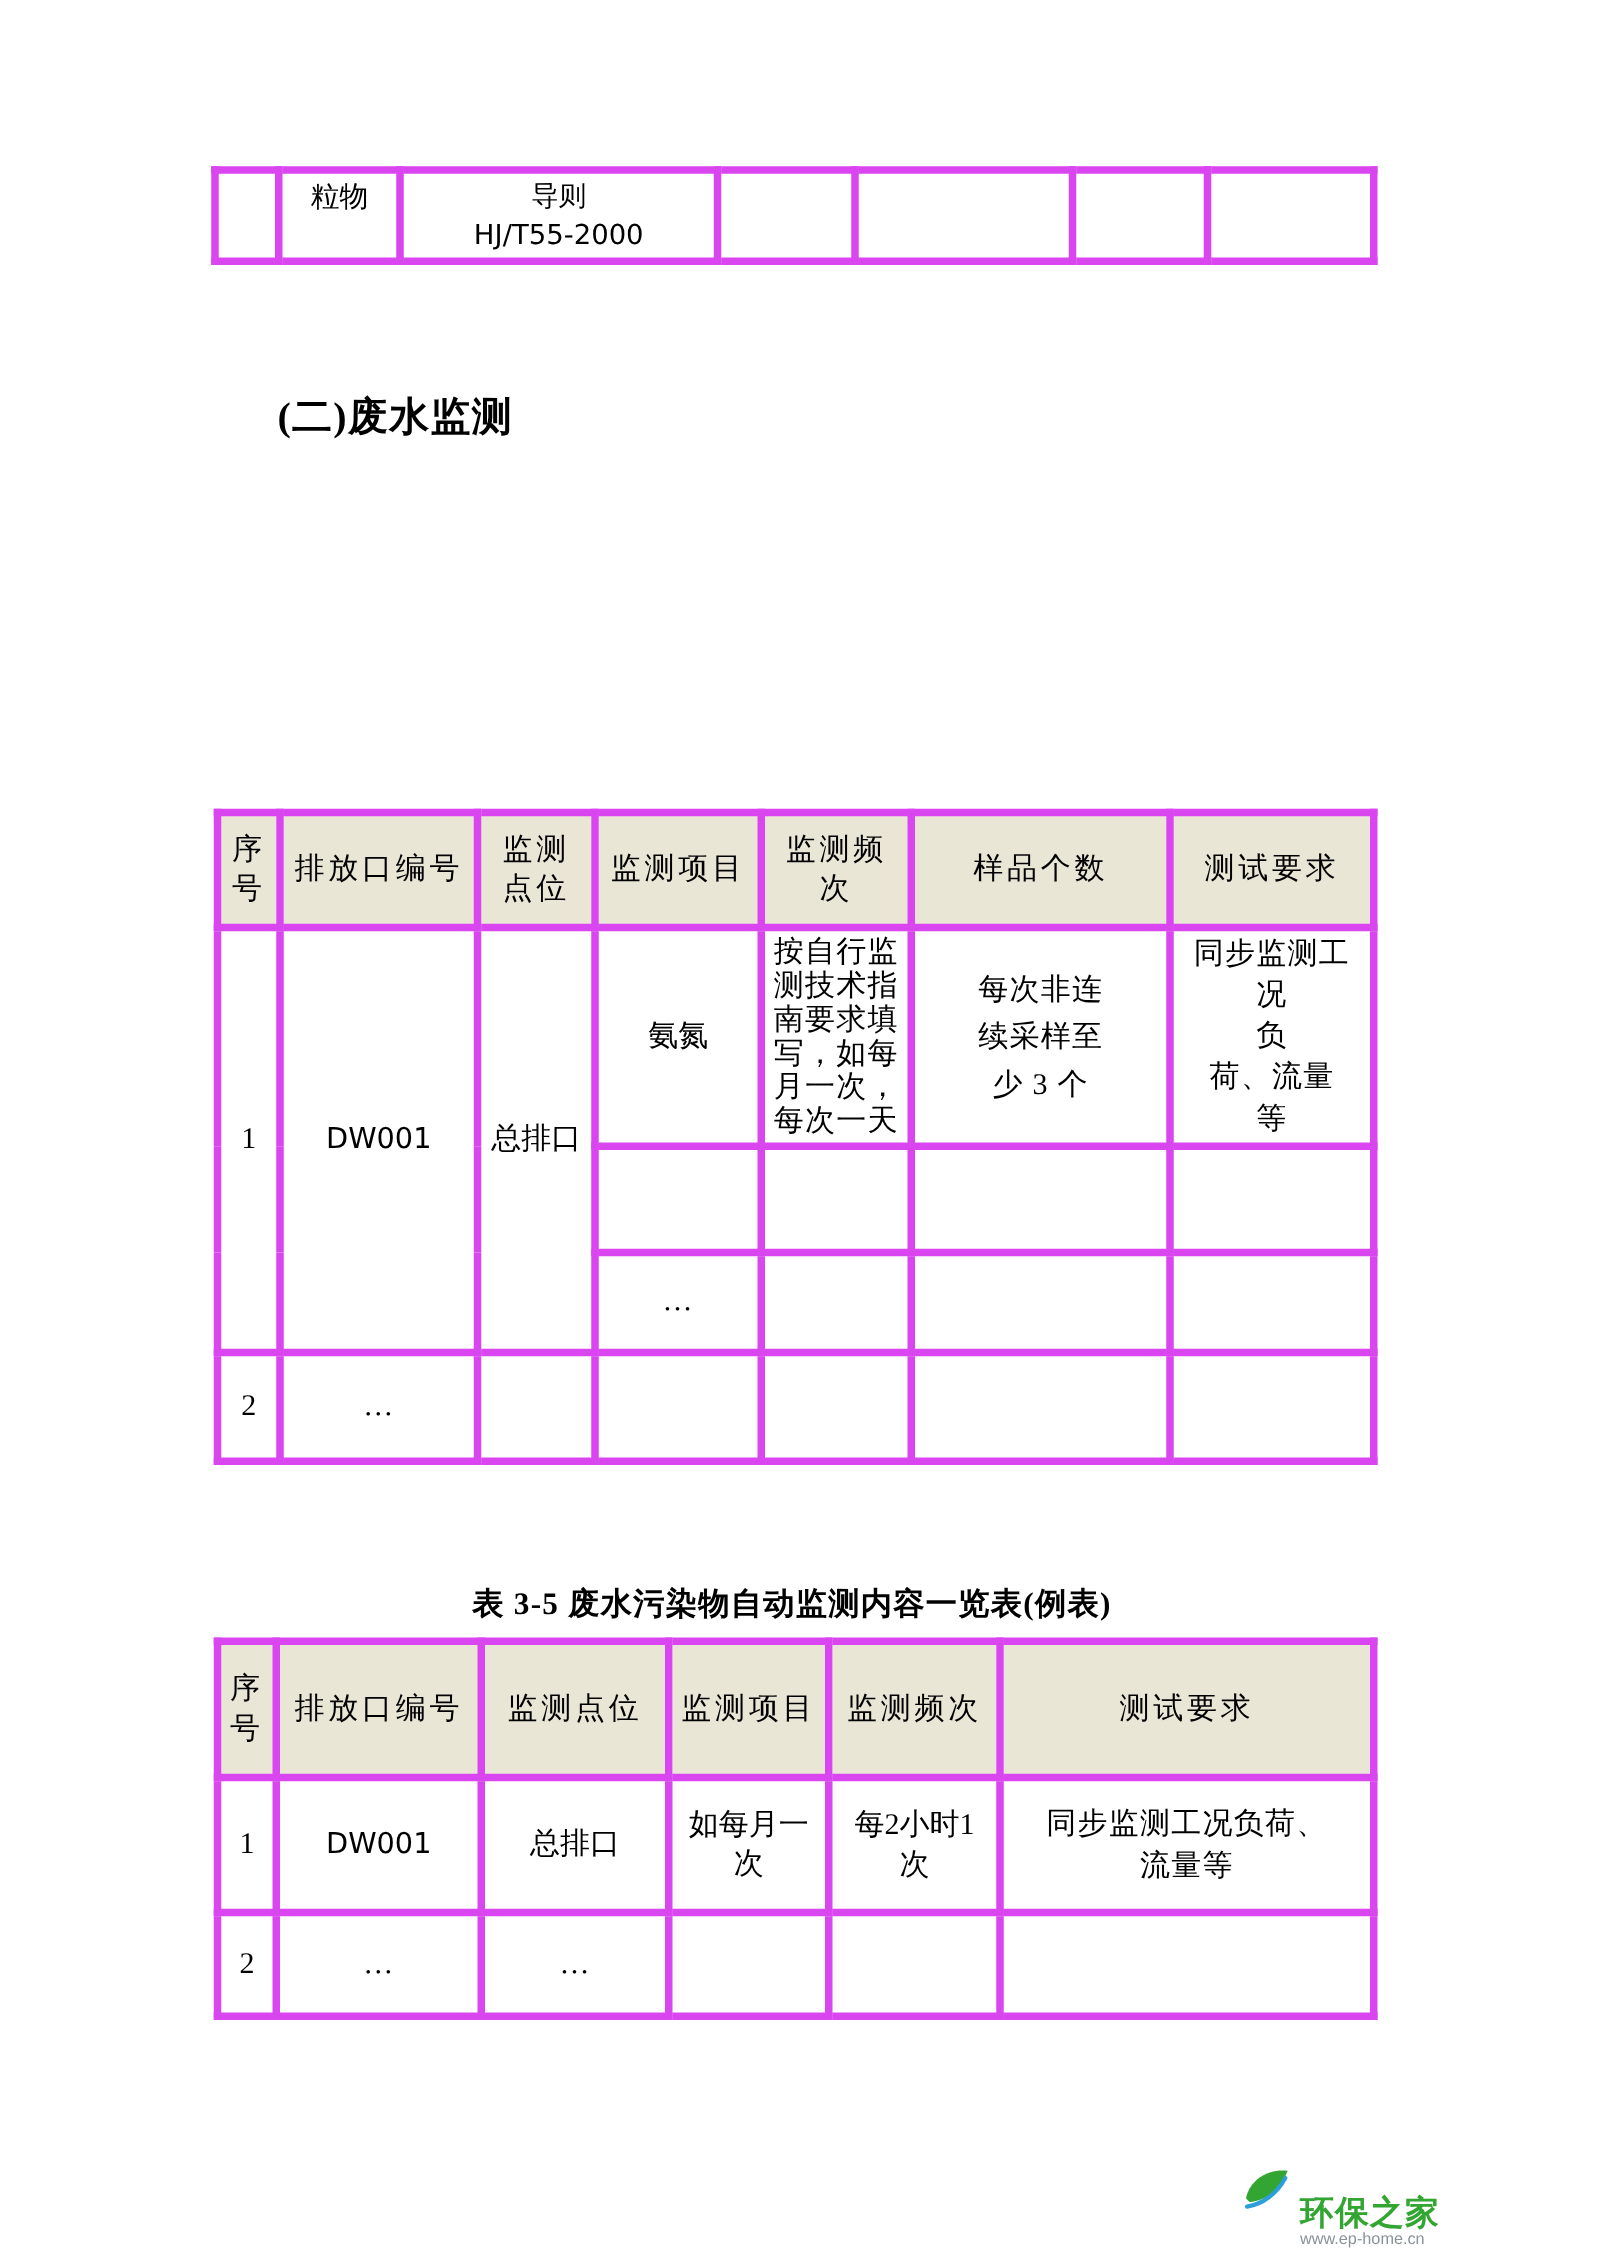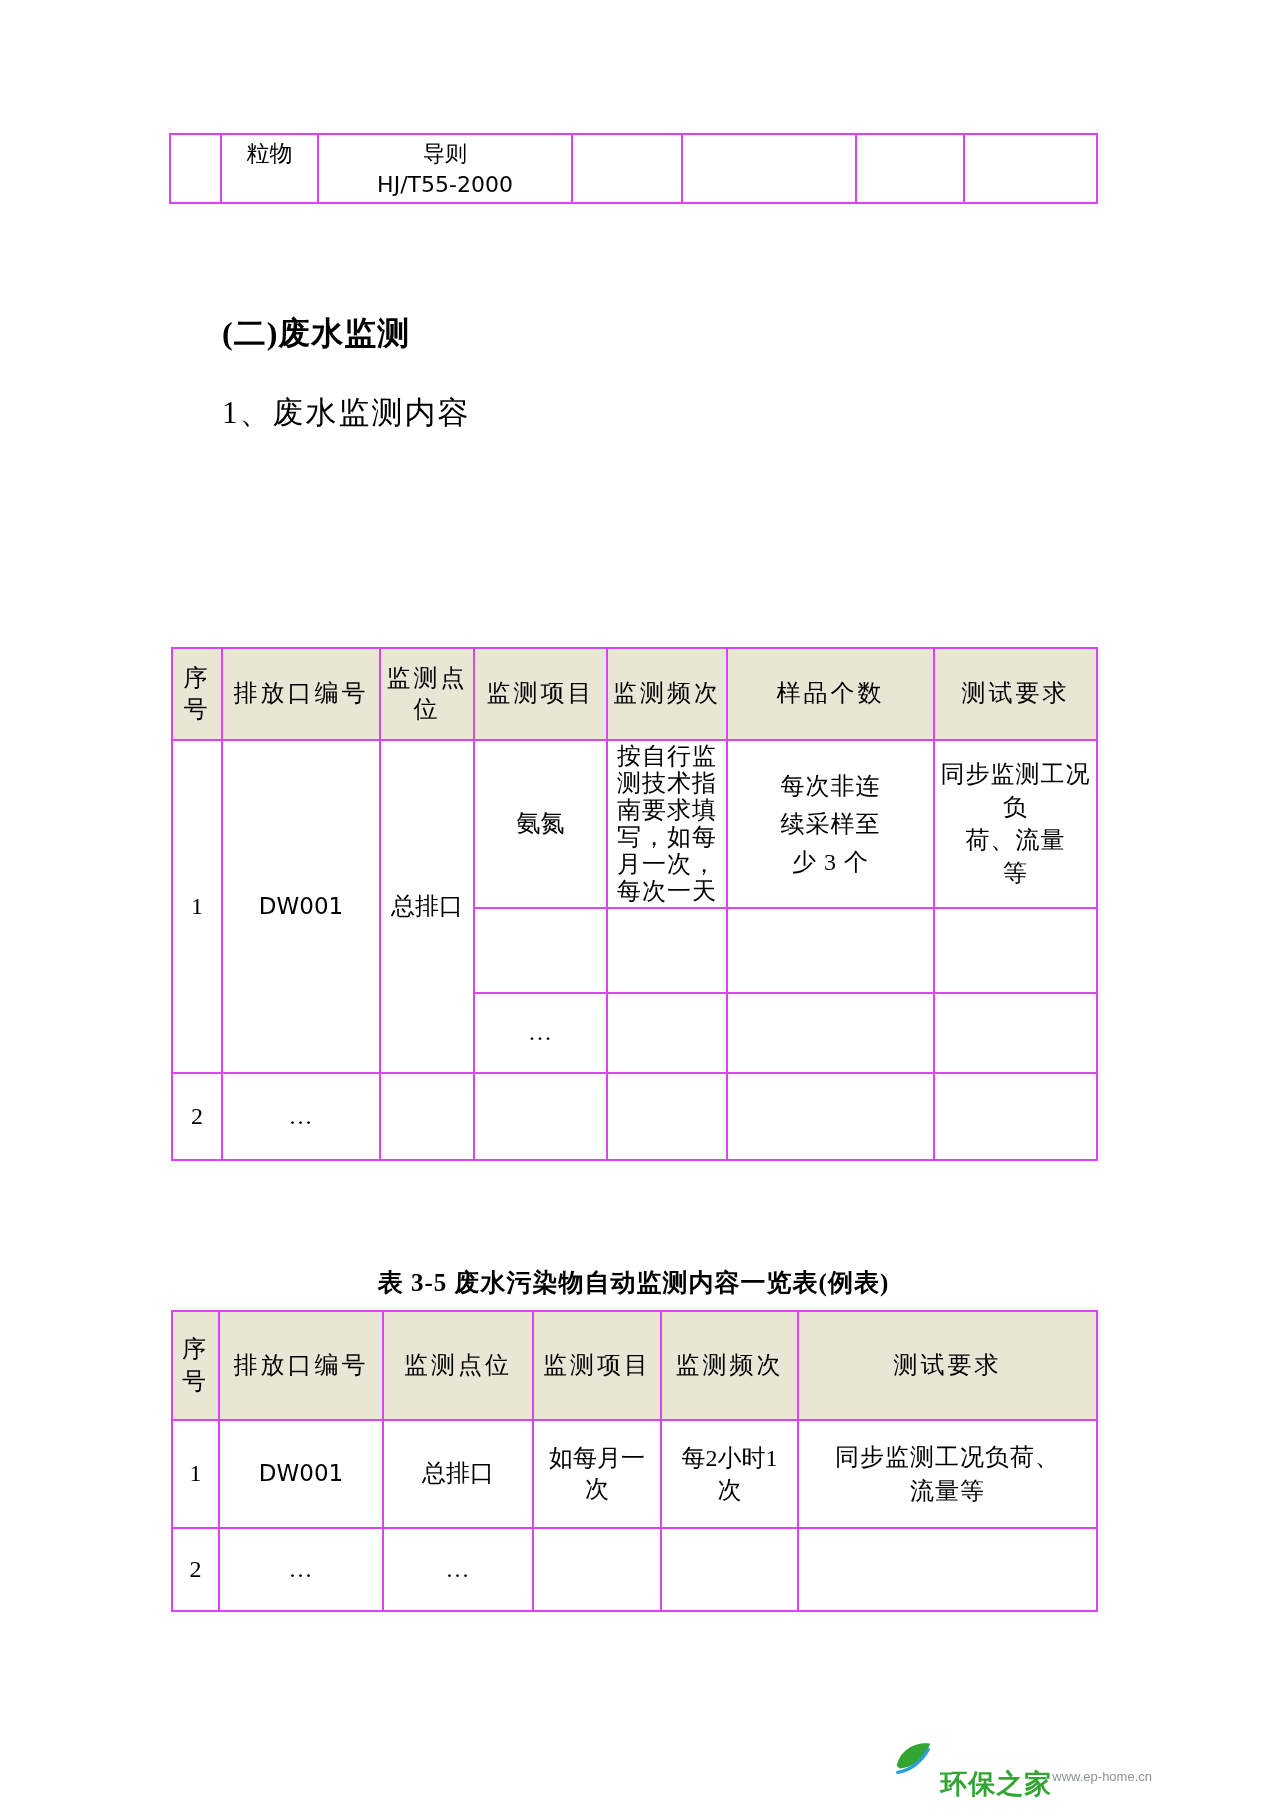--- a/index.html
+++ b/index.html
@@ -3,21 +3,21 @@
 <meta charset="utf-8">
 <style>
   html,body{margin:0;padding:0;background:#ffffff;}
   .sheet{
     position:relative;width:1280px;height:1810px;background:#ffffff;
     font-family:"Liberation Serif","DejaVu Serif",serif;color:#000;overflow:hidden;
   }
   
   table.doc{border-collapse:collapse;table-layout:fixed;position:absolute;}
   table.doc td,table.doc th{
-    border:2px solid #d946ef;font-weight:normal;
+    border:6px solid #d946ef;font-weight:normal;
     text-align:center;vertical-align:middle;
     font-size:24px;line-height:1.3;padding:2px 4px;overflow:hidden;margin-top:44px;
   }
   table.doc th{background:#eae6d6;letter-spacing:3px;}
   .pre{white-space:pre-line;}
   
   #topTable{left:169px;top:133px;width:927px;height:67px;}
   #topTable td{vertical-align:top;font-size:23px;line-height:31px;padding-top:3px;}
   #topTable td.latin{font-family:"DejaVu Sans","Liberation Sans",sans-serif;font-size:22px;}
   
@@ -39,21 +39,21 @@
   #table34 .req-cell{line-height:33px;letter-spacing:1px;border-radius:27px;}
   #table34 td.latin{font-family:"DejaVu Sans","Liberation Sans",sans-serif;font-size:23px;}
   
   #table35{left:171px;top:1310px;width:925px;}
   #table35 .freq-cell{padding:0 14px;line-height:32px;}
   #table35 .req-cell{padding:0 27px;line-height:34px;letter-spacing:1px;}
   #table35 td.latin{font-family:"DejaVu Sans","Liberation Sans",sans-serif;font-size:23px;}
   .dots{font-weight:bold;font-size:26px;letter-spacing:1px;}
   
   .watermark{position:absolute;right:128px;bottom:12px;display:flex;align-items:center;gap:7px;}
-  .wm-text{display:flex;flex-direction:row;line-height:1.05;margin-top:48px;}
+  .wm-text{display:flex;flex-direction:column;line-height:1.05;margin-top:48px;}
   .wm-name{font-size:27px;font-weight:bold;color:#33a532;
     font-family:"Liberation Sans","DejaVu Sans",sans-serif;letter-spacing:1px;}
   .wm-url{font-size:13px;color:#8c9396;font-family:"Liberation Sans","DejaVu Sans",sans-serif;}
 </style>
 </head>
 <body>
 
 <div class="sheet">
 
   <table class="doc" id="topTable">
@@ -74,21 +74,20 @@
 HJ/T55-2000</td>
       <td></td>
       <td></td>
       <td></td>
       <td></td>
     </tr>
   </tbody>
     </table>
 
   <div class="heading">(二)废水监测</div>
-  <div class="subheading">1、废水监测内容</div>
 
   <table class="doc" id="table34">
     <colgroup>
       <col style="width:50px">
         <col style="width:158px">
         <col style="width:94px">
         <col style="width:133px">
       <col style="width:120px">
         <col style="width:207px">
         <col style="width:163px">

